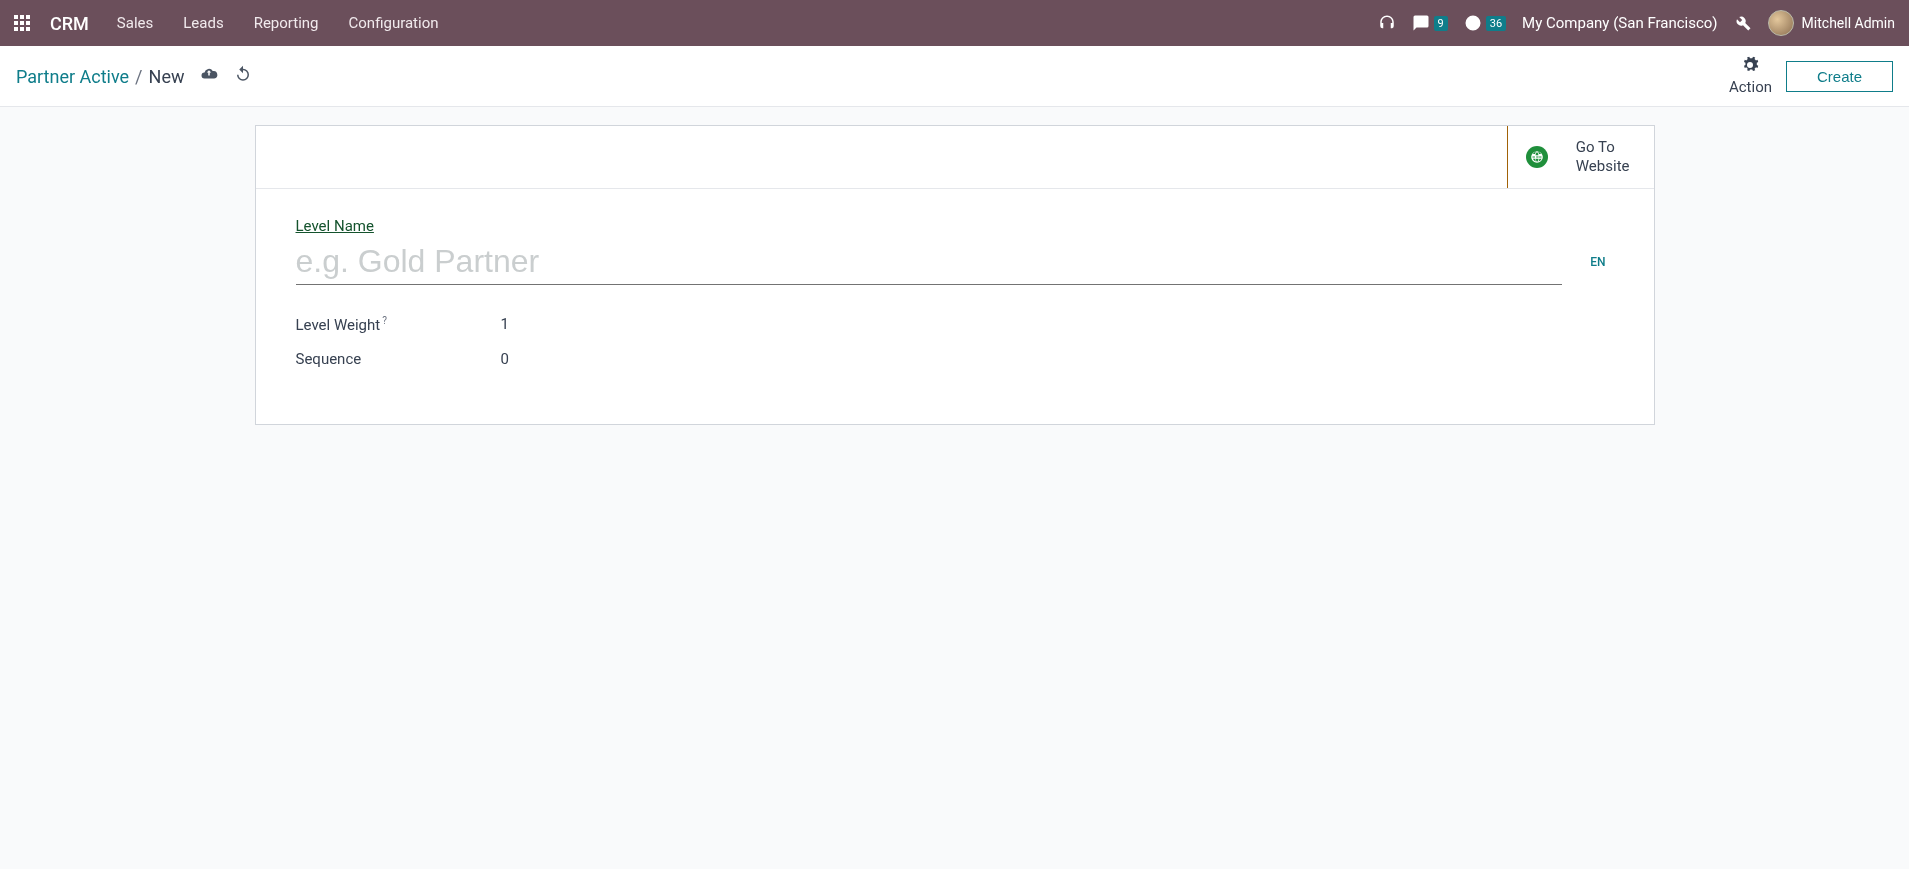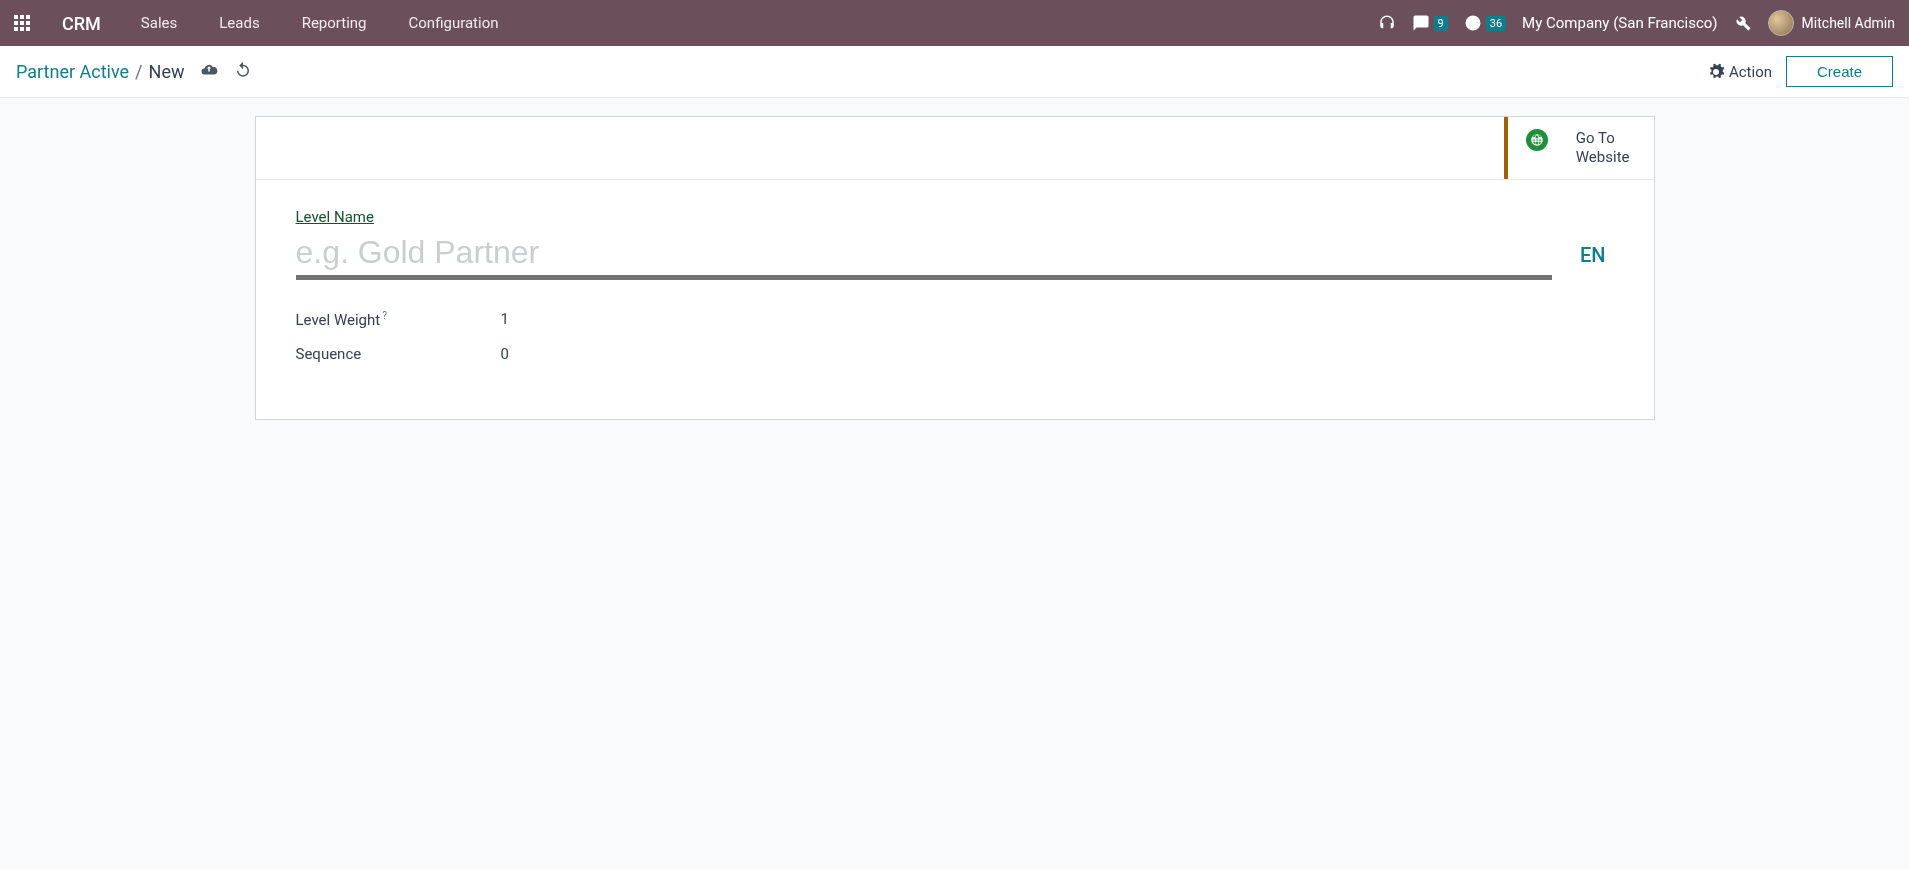--- a/index.html
+++ b/index.html
@@ -1,57 +1,57 @@
 <!DOCTYPE html>
 <html><head>
 <meta charset="utf-8">
 <style>
 * { box-sizing: border-box; margin: 0; padding: 0; }
 body { font-family: -apple-system, BlinkMacSystemFont, "Segoe UI", Roboto, "Helvetica Neue", sans-serif; font-size: 14px; color: #374151; background: #f9fafb; }
 
 
 .topnav { background: #6b4f5b; color: #fff; height: 46px; display: flex; align-items: center; padding: 0 14px; }
-.topnav-left { display: flex; align-items: center; gap: 26px; justify-content: center; }
+.topnav-left { display: flex; align-items: center; gap: 14px; justify-content: center; }
 .apps-icon { display: grid; grid-template-columns: repeat(3, 4px); grid-template-rows: repeat(3, 4px); gap: 2px; cursor: pointer; }
 .apps-icon span { background: #fff; width: 4px; height: 4px; }
 .app-title { font-size: 18px; font-weight: 500; margin-left: 6px; margin-right: 6px; }
 .nav-link { color: #f1eaed; cursor: pointer; font-size: 15px; padding: 6px 8px; }
 .topnav-right { margin-left: auto; display: flex; align-items: center; gap: 16px; }
 .icon-btn { display: flex; align-items: center; gap: 4px; cursor: pointer; color: #fff; position: relative; }
 .badge { background: #0f7d8a; color: #fff; font-size: 11px; padding: 1px 4px; border-radius: 2px; }
 .company-name { font-size: 15px; }
 .avatar { width: 26px; height: 26px; border-radius: 50%; background: radial-gradient(circle at 35% 35%, #e3c79c, #8a6d4f); display: inline-block; border: 1px solid #bba; }
 
 
 .controlbar { background: #fff; border-bottom: 1px solid #e5e7eb; padding: 10px 16px; display: flex; align-items: center; }
 .breadcrumb { font-size: 18px; display: flex; align-items: center; gap: 6px; }
 .breadcrumb a { color: #0f7d8a; text-decoration: none; }
 .breadcrumb .sep { color: #6b7280; }
 .breadcrumb .current { color: #374151; }
 .bc-icon { color: #4b5563; margin-left: 10px; cursor: pointer; }
 .controlbar-right { margin-left: auto; display: flex; align-items: center; gap: 14px; }
-.action-btn { display: flex; align-items: center; gap: 4px; color: #374151; cursor: pointer; font-size: 15px; }
+.action-btn { display: flex; align-items: center; gap: 4px; color: #374151; cursor: pointer; font-size: 15px; flex-direction: column; }
 .create-btn { border: 1px solid #0f7d8a; color: #0f7d8a; background: #fff; padding: 6px 30px; font-size: 15px; cursor: pointer; border-radius: 0; }
 
 
 .sheet-wrap { padding: 18px 0; }
 .sheet { max-width: 1400px; margin: 0 auto; background: #fff; border: 1px solid #d1d5db; position: relative; }
 .sheet-top { display: flex; justify-content: flex-end; border-bottom: 1px solid #e5e7eb; }
-.goto-website { border-left: 4px solid #a16207; padding: 12px 24px 12px 18px; display: flex; align-items: flex-start; gap: 28px; cursor: pointer; }
+.goto-website { border-left: 1px solid #a16207; padding: 12px 24px 12px 18px; display: flex; align-items: center; gap: 28px; cursor: pointer; }
 .globe { width: 22px; height: 22px; border-radius: 50%; background: #1f8f3b; position: relative; display: flex; align-items: center; justify-content: center; }
 .globe svg { width: 14px; height: 14px; }
 .goto-text { font-size: 15px; line-height: 1.25; color: #374151; }
 
 .sheet-body { padding: 28px 40px 48px 40px; }
 .field-group { margin-bottom: 8px; }
 .field-label { color: #14532d; font-size: 15px; margin-bottom: 4px; display: block; text-decoration: underline; }
 .name-row { display: flex; align-items: flex-end; }
-.name-input { flex: 1; border: none; border-bottom: 5px solid #737373; font-size: 32px; padding: 4px 0; outline: none; background: transparent; color: #a16207; }
+.name-input { flex: 1; border: none; border-bottom: 1px solid #737373; font-size: 32px; padding: 4px 0; outline: none; background: transparent; color: #a16207; }
 .name-input::placeholder { color: #cacecf; }
-.lang-btn { color: #0f7d8a; font-size: 20px; align-self: center; margin-left: 28px; margin-right: 8px; cursor: pointer; font-weight: 500; }
+.lang-btn { color: #0f7d8a; font-size: 12px; align-self: center; margin-left: 28px; margin-right: 8px; cursor: pointer; font-weight: 500; }
 
 .props { margin-top: 22px; max-width: 520px; }
 .prop-row { display: flex; align-items: center; padding: 8px 0; font-size: 15px; }
 .prop-label { width: 205px; color: #374151; position: relative; }
 .help-q { font-size: 10px; color: #6b7280; vertical-align: super; margin-left: 2px; }
 .prop-value { color: #374151; }
 
 .toggle { width: 34px; height: 20px; border-radius: 12px; background: #0f7d8a; position: relative; cursor: pointer; }
 .toggle::after { content: ""; position: absolute; right: 2px; top: 2px; width: 16px; height: 16px; background: #fff; border-radius: 50%; }
 

